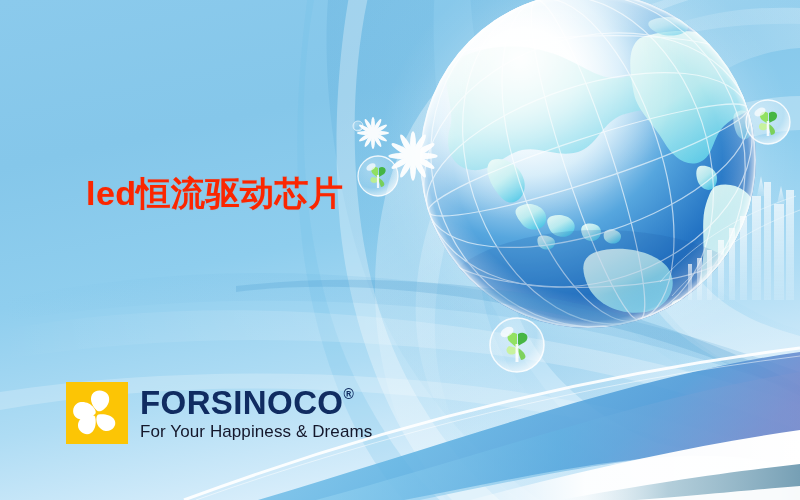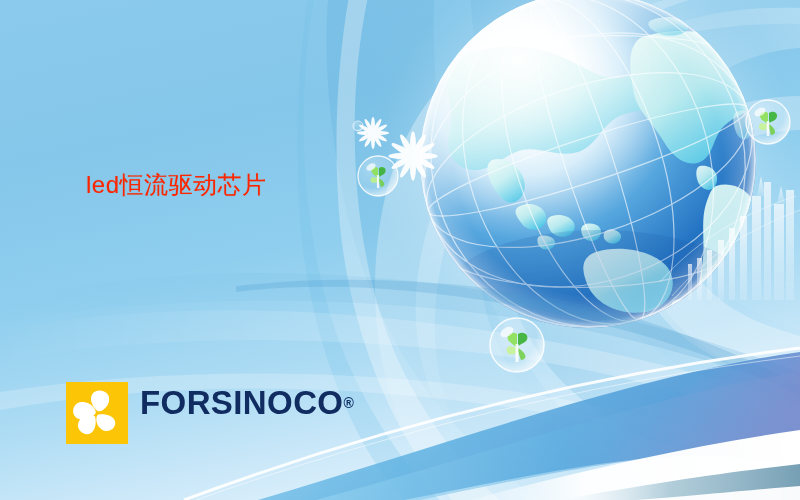--- a/index.html
+++ b/index.html
@@ -20,25 +20,26 @@
   
   .art { position: absolute; inset: 0; }
   .art svg { display: block; width: 800px; height: 500px; }
 
   
   .headline {
     position: absolute;
     left: 86px;
     top: 166px;
     color: #fb2600;
-    font-size: 24px;
+    font-size: 34px;
     line-height: 1.62;
     letter-spacing: 0.5px;
     white-space: nowrap;
     text-shadow: 0 0 1px rgba(255,60,0,.35);
+    font-weight: bold;
   }
   .headline .l2 { padding-left: 14px; }
 
   
   .logo {
     position: absolute;
     left: 66px;
     top: 382px;
     display: flex;
     align-items: flex-start;
@@ -58,21 +59,21 @@
     flex-direction: column;
   }
   .wordmark {
     font-size: 33px;
     font-weight: bold;
     color: #102c61;
     letter-spacing: 0.4px;
     line-height: 1;
     white-space: nowrap;
     display: flex;
-    align-items: center;
+    align-items: flex-start;
   }
   .wordmark .reg {
     font-size: 14px;
     font-weight: bold;
     line-height: 1;
     margin-top: 1px;
   }
   .tagline {
     margin-top: 4px;
     font-size: 17px;
@@ -403,16 +404,17 @@
           <path d="M32.5,32.5 C37,31.5 45.5,32.5 48.5,38 C51.5,43.5 45.5,50 39.5,49 C33.5,48 29.5,41.5 30.5,35.5 C30.8,33.8 31.5,32.8 32.5,32.5 Z"></path>
           <path d="M29,34.5 C30.5,39 30,47.5 25,51 C20,54.5 12.5,50 12,44 C11.5,38 17,33 23,33 C26,33 28.4,33.4 29,34.5 Z"></path>
         </g>
       </svg>
     </div>
     <div class="logo-text">
       <div class="wordmark">
         <span>FORSINOCO</span>
         <span class="reg">®</span>
       </div>
+      <div class="tagline">For Your Happiness &amp; Dreams</div>
     </div>
   </div>
 
 </div>
 
 </body></html>

